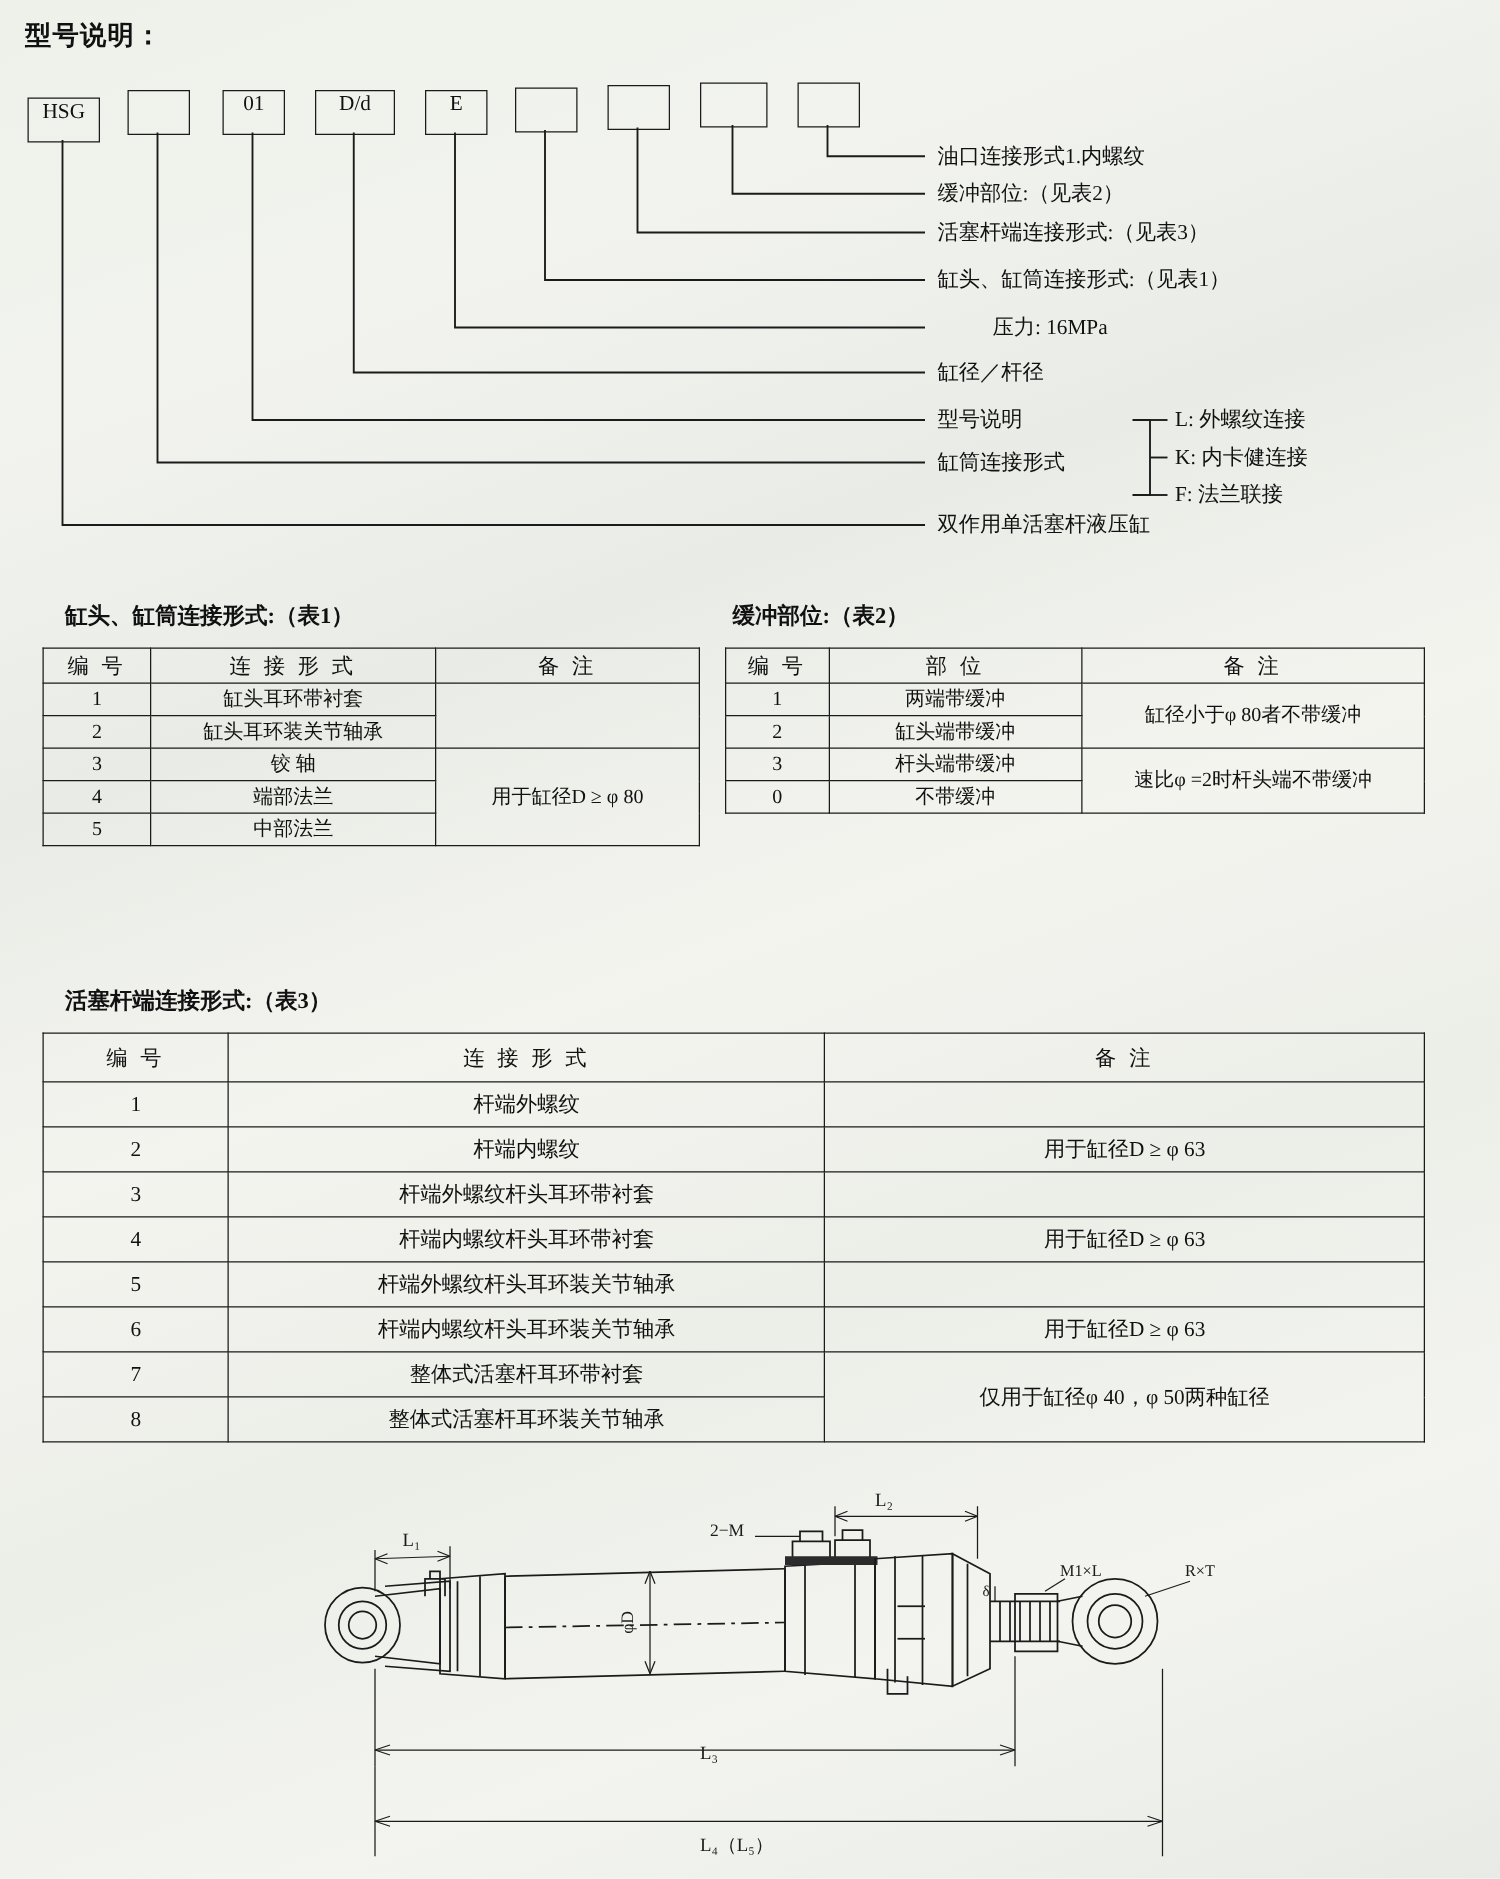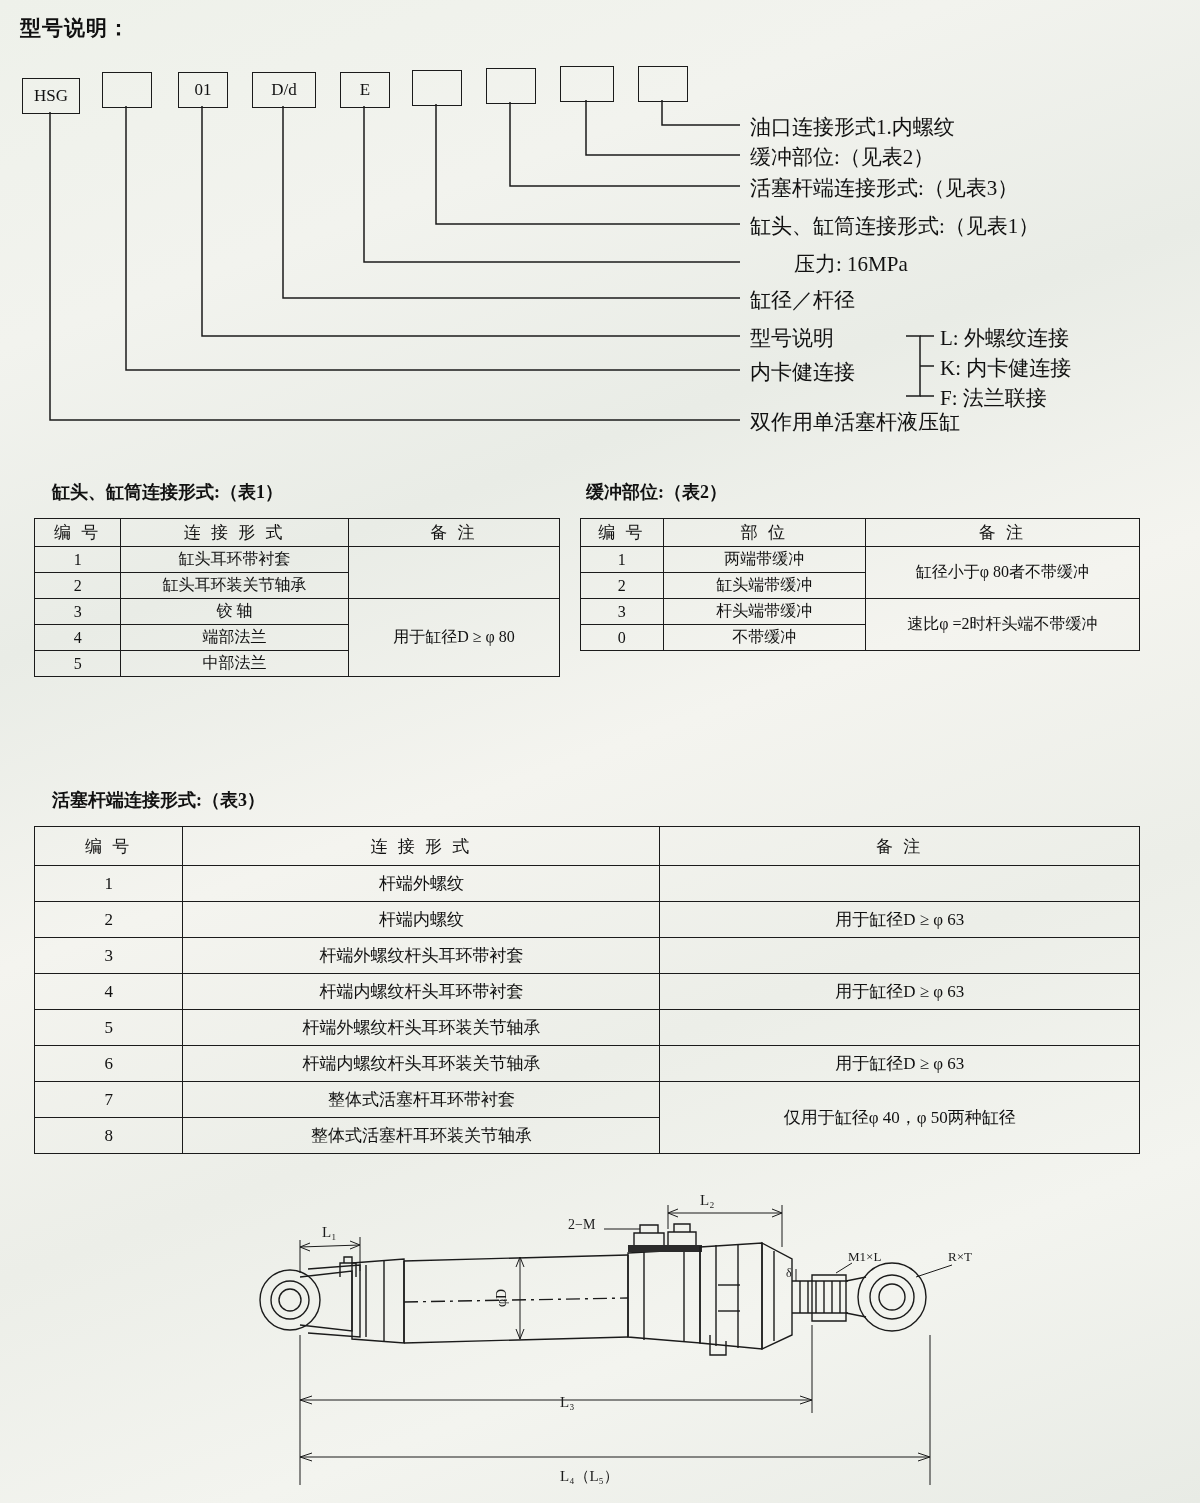--- a/index.html
+++ b/index.html
@@ -18,25 +18,25 @@
     position:absolute;font-weight:bold;font-size:21px;letter-spacing:1px;
     font-family:"Liberation Sans",sans-serif;
   }
   .sec-title{
     position:absolute;font-size:18px;font-family:"Liberation Serif",serif;font-weight:bold;
   }
 
   
   .codebox{
     position:absolute;border:1.5px solid #1b1b1b;background:transparent;
-    display:flex;align-items:center;justify-content:center;
+    display:flex;align-items:flex-start;justify-content:center;
     font-size:17px;font-family:"Liberation Serif",serif;
   }
   .lbl{
-    position:absolute;font-size:21px;white-space:nowrap;
+    position:absolute;font-size:17px;white-space:nowrap;
     font-family:"Liberation Serif",serif;
   }
 
   
   table.tb{
     position:absolute;border-collapse:collapse;
     font-family:"Liberation Serif",serif;font-size:16px;
     background:transparent;
   }
   table.tb td,table.tb th{
@@ -116,21 +116,21 @@
     </g>
   </svg>
 
   <div class="lbl" style="left:750px;top:113px;">油口连接形式1.内螺纹</div>
   <div class="lbl" style="left:750px;top:143px;">缓冲部位:（见表2）</div>
   <div class="lbl" style="left:750px;top:174px;">活塞杆端连接形式:（见表3）</div>
   <div class="lbl" style="left:750px;top:212px;">缸头、缸筒连接形式:（见表1）</div>
   <div class="lbl" style="left:794px;top:250px;">压力: 16MPa</div>
   <div class="lbl" style="left:750px;top:286px;">缸径／杆径</div>
   <div class="lbl" style="left:750px;top:324px;">型号说明</div>
-  <div class="lbl" style="left:750px;top:358px;">内卡健连接</div>
+  <div class="lbl" style="left:750px;top:358px;">缸筒连接形式</div>
   <div class="lbl" style="left:750px;top:408px;">双作用单活塞杆液压缸</div>
 
   <div class="lbl" style="left:940px;top:324px;">L: 外螺纹连接</div>
   <div class="lbl" style="left:940px;top:354px;">K: 内卡健连接</div>
   <div class="lbl" style="left:940px;top:384px;">F: 法兰联接</div>
 
   <div class="sec-title" style="left:52px;top:480px;">缸头、缸筒连接形式:（表1）</div>
   <table class="tb" style="left:34px;top:518px;width:526px;">
     <tbody>
         <tr>

